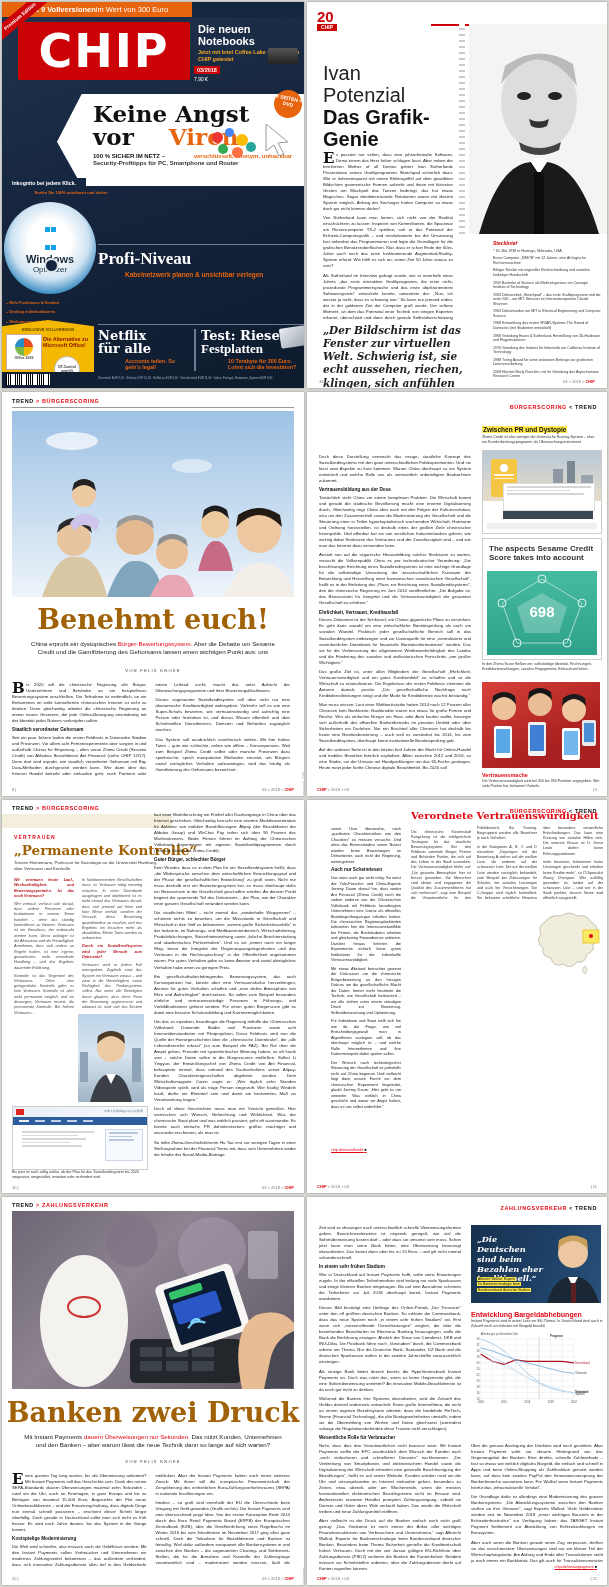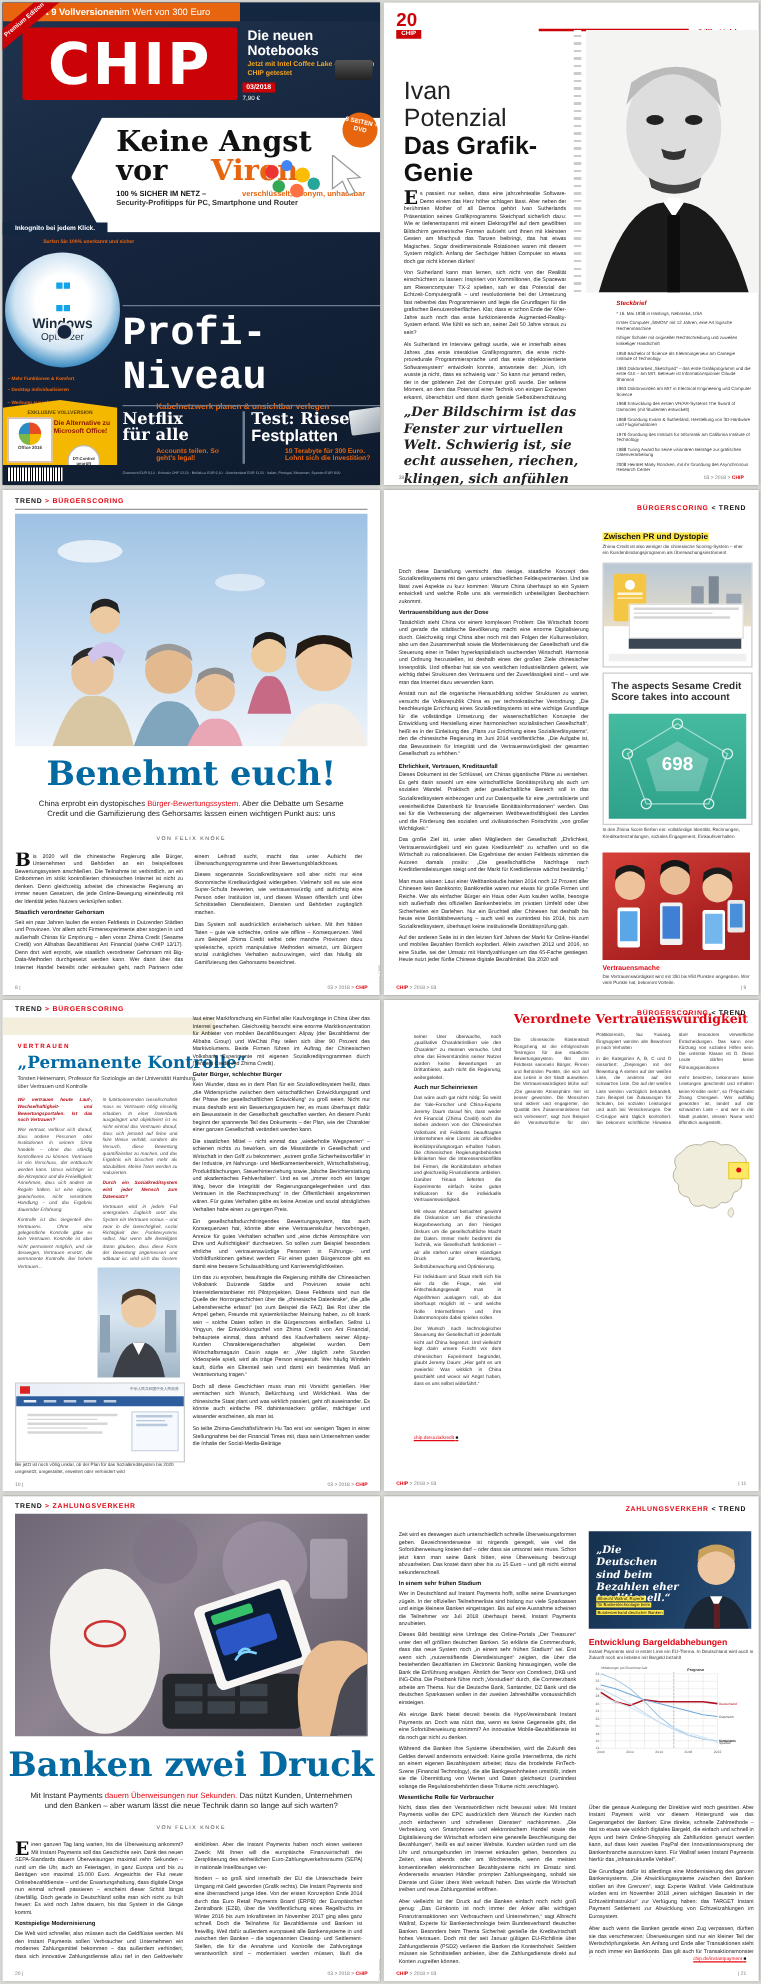--- a/index.html
+++ b/index.html
@@ -4,21 +4,21 @@
 <style>
   html,body{margin:0;padding:0;background:#d8d8d4;}
   #stage{position:relative;width:609px;height:1587px;background:#d8d8d4;overflow:hidden;
          font-family:"Liberation Sans",sans-serif;}
   .page{position:absolute;background:#fff;overflow:hidden;box-shadow:0 0 2px rgba(0,0,0,.35);}
   .abs{position:absolute;}
   
   .kick{font-size:5.5px;font-weight:bold;letter-spacing:.6px;color:#111;}
   .kick .red{color:#e30613;}
   .rule{border-top:.5px solid #999;}
-  .hl-serif{font-family:"DejaVu Serif",serif;font-weight:bold;color:#0369a1;}
+  .hl-serif{font-family:"DejaVu Serif",serif;font-weight:bold;color:#a16207;}
   .dek{font-size:6.2px;line-height:1.35;color:#222;text-align:center;}
   .dek .red{color:#e30613;}
   .byline{font-size:4.2px;letter-spacing:1.2px;color:#444;text-align:center;}
   .body{font-size:4.3px;line-height:1.4;color:#222;text-align:justify;}
   .body p{margin:0 0 3.2px;}
   .body h5{font-size:4.7px;margin:2.5px 0 1.2px;color:#111;}
   .body p.d::first-letter{float:left;font-family:"DejaVu Serif",serif;font-size:15px;
       line-height:11px;padding:1px 1.5px 0 0;font-weight:bold;color:#111;}
   .cols2{column-count:2;column-gap:9px;}
   .cols3{column-count:3;column-gap:6px;}
@@ -109,21 +109,21 @@
       <div class="abs hole" style="left:40px;top:56px;width:11px;height:11px"></div>
     </div>
     <div class="abs" style="left:4px;top:295px;width:88px;font-size:3.8px;color:#e8650f;font-weight:bold;line-height:1.5">
         <p class="p">– Mehr Funktionen &amp; Komfort</p>
         <p class="p">– Desktop individualisieren</p>
         <p class="p">– Werbung ausschalten</p>
         <p class="p">u. v. m.</p>
       </div>
 
     <div class="abs" style="left:96px;top:242px;width:206px;border-top:.5px solid #6b7d93;padding-top:5px">
-      <div style="color:#fff;font-family:Liberation Mono, monospace;font-weight:bold;font-size:32px;line-height:1.08">Profi-Niveau</div>
+      <div style="color:#fff;font-family:Liberation Serif, serif;font-weight:bold;font-size:17px;line-height:1.08">Profi-Niveau</div>
       <div class="orange" style="font-size:6.5px;font-weight:bold;margin-top:3px">Kabelnetzwerk planen &amp; unsichtbar verlegen</div>
     </div>
 
     <div class="abs ybox" style="left:0;top:318px;width:92px;height:52px;clip-path:polygon(50% 0,100% 12%,100% 100%,0 100%,0 12%)">
       <div style="text-align:center;font-size:4px;font-weight:bold;color:#5a4300;margin-top:7px">EXKLUSIVE VOLLVERSION</div>
       <div class="abs" style="left:4px;top:14px;width:34px;height:34px;background:#fff;border:.5px solid #caa">
         <div class="disc" style="width:18px;height:18px;margin:3px auto 0;background:conic-gradient(#e84c22 0 25%,#f5b800 25% 50%,#7ab648 50% 75%,#2a8cc4 75% 100%)"></div>
         <div style="text-align:center;font-size:3.6px;font-weight:bold;color:#444">Office 2016</div>
       </div>
       <div class="abs" style="left:41px;top:16px;width:48px;font-size:5.4px;font-weight:bold;color:#8a1002;line-height:1.15">Die Alternative zu Microsoft Office!</div>
@@ -132,21 +132,21 @@
 
     <div class="abs" style="left:96px;top:322px;width:206px;height:48px;border-top:.5px solid #6b7d93;padding-top:4px">
       <div class="abs" style="left:0;top:4px;width:92px">
         <div style="color:#fff;font-family:'DejaVu Serif',serif;font-weight:bold;font-size:13px;line-height:1">Netflix</div>
         <div style="color:#fff;font-family:'DejaVu Serif',serif;font-weight:bold;font-size:13px;line-height:1.05">für alle</div>
         <div class="orange" style="font-size:5.4px;font-weight:bold;margin-top:2px">Accounts teilen. So geht's legal!</div>
       </div>
       <div class="abs" style="left:96px;top:4px;width:2px;height:42px;background:#6b7d93"></div>
       <div class="abs" style="left:103px;top:4px;width:103px">
         <div style="color:#fff;font-family:'DejaVu Serif',serif;font-weight:bold;font-size:13px;line-height:1">Test: Riesen-</div>
-        <div style="color:#fff;font-family:Liberation Sans, sans-serif;font-weight:bold;font-size:13px;line-height:1.05">Festplatten</div>
+        <div style="color:#fff;font-family:Liberation Serif, serif;font-weight:bold;font-size:13px;line-height:1.05">Festplatten</div>
         <div class="orange" style="font-size:5.4px;font-weight:bold;margin-top:2px">10 Terabyte für 300 Euro. Lohnt sich die Investition?</div>
         <div class="abs" style="right:-2px;top:-2px;width:26px;height:20px;background:linear-gradient(145deg,#e9edf0,#9aa4ad);border-radius:2px;transform:rotate(-8deg)"></div>
       </div>
     </div>
 
     <div class="abs barcode" style="left:4px;top:372px;width:44px;height:11px"></div>
     <div class="abs" style="left:96px;top:374px;width:206px;font-size:2.8px;color:#9fb0c4">Österreich EUR 9,10 · Schweiz CHF 12,50 · BeNeLux EUR 9,10 · Griechenland EUR 11,50 · Italien, Portugal, Slowenien, Spanien EUR 9,90</div>
   </div>
 
   <div class="page" style="left:307px;top:2px;width:300px;height:386px">

